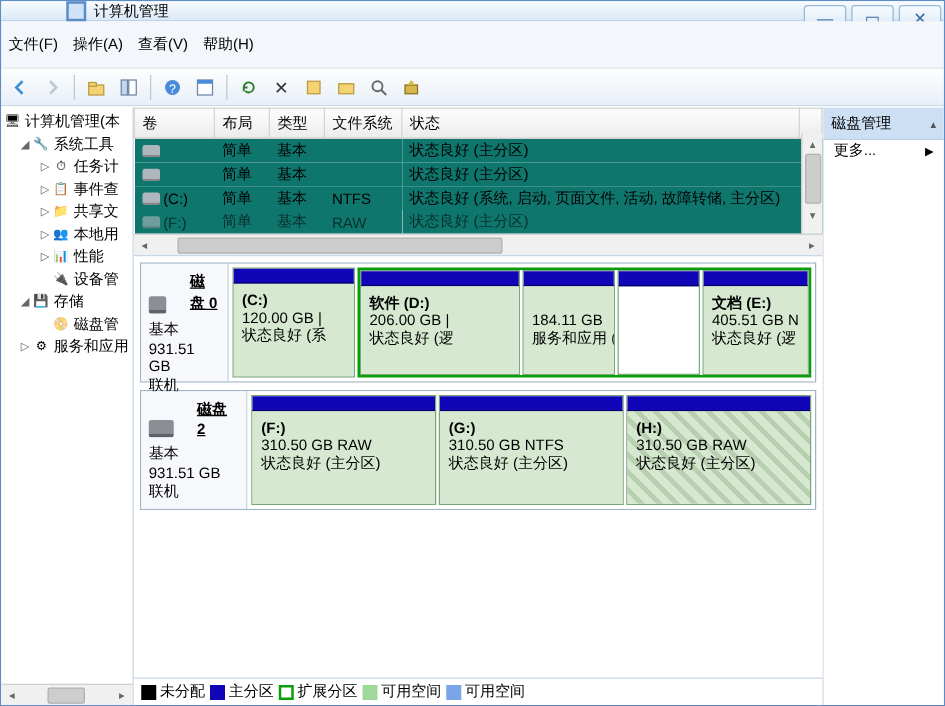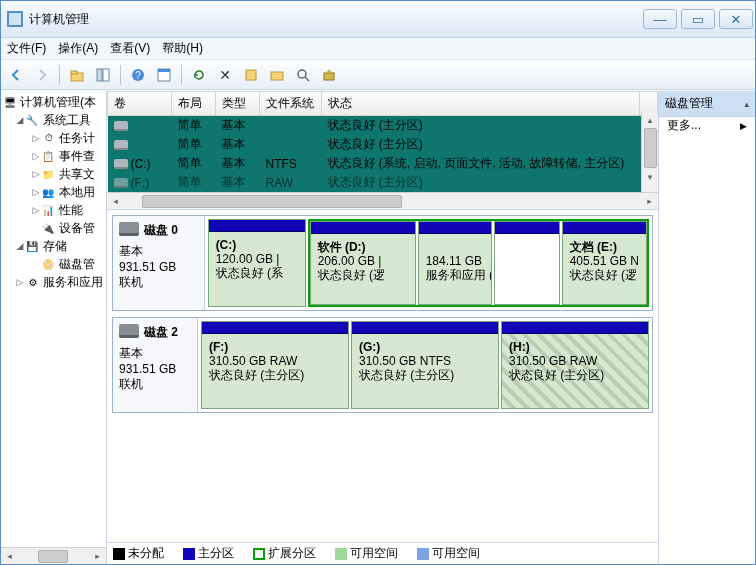--- a/index.html
+++ b/index.html
@@ -1,24 +1,24 @@
 <!DOCTYPE html>
 <html><head>
 <meta charset="utf-8">
 <style>
 * { box-sizing: border-box; margin: 0; padding: 0; }
 body { font-family: "Microsoft YaHei", "SimSun", Tahoma, sans-serif; font-size: 12px; background: #fff; overflow: hidden; }
 .window { width: 756px; height: 565px; border: 1px solid #5a8cc7; background: #fff; display: flex; flex-direction: column; }
-.titlebar { height: 37px; background: linear-gradient(#f7fbfe, #dbe9f7); display: flex; align-items: center; border-bottom: 1px solid #bcd3eb; }
+.titlebar { height: 16px; background: linear-gradient(#f7fbfe, #dbe9f7); display: flex; border-bottom: 1px solid #bcd3eb; padding-left: 46px; }
 .title-icon { width: 16px; height: 16px; margin: 0 6px; background: #5a8cc7; display: inline-block; position: relative; }
 .title-icon::after { content: ""; position: absolute; inset: 2px; background: #cfe3f7; }
 .titlebar-text { flex: 1; font-size: 12px; color: #000; }
 .win-controls { display: flex; }
 .win-btn { width: 34px; height: 20px; margin: 3px 2px; border: 1px solid #9ab8d8; border-radius: 3px; background: linear-gradient(#f7fbfe,#dbe8f7); display: flex; align-items: center; justify-content: center; font-size: 13px; color: #3a6ea5; cursor: pointer; }
-.menubar { height: 22px; display: flex; align-items: center; padding: 0 6px; gap: 12px; background: #f3f6fa; border-bottom: 1px solid #d9e3ee; }
+.menubar { height: 38px; display: flex; align-items: center; padding: 0 6px; gap: 12px; background: #f3f6fa; border-bottom: 1px solid #d9e3ee; }
 .menu-item { cursor: default; }
 .toolbar { height: 30px; display: flex; align-items: center; padding: 0 4px; gap: 4px; background: linear-gradient(#fdfefe,#e8eff7); border-bottom: 1px solid #c8d6e6; }
 .tb-btn { width: 22px; height: 22px; border: 1px solid transparent; display: flex; align-items: center; justify-content: center; cursor: pointer; border-radius: 2px; }
 .tb-sep { width: 1px; height: 20px; background: #c0c8d2; margin: 0 2px; }
 .content { flex: 1; display: flex; border-top: 1px solid #fff; min-height: 0; }
 .tree { width: 106px; border-right: 1px solid #c8d6e6; padding: 2px 0; overflow: hidden; background: #fff; position: relative; }
 .tree-row { display: flex; align-items: center; height: 18px; padding-left: 2px; white-space: nowrap; cursor: default; }
 .tree-row.level1 { padding-left: 14px; }
 .tree-row.level2 { padding-left: 30px; }
 .tree-toggle { width: 10px; font-size: 9px; color: #666; text-align: center; margin-right: 1px; }
@@ -37,39 +37,39 @@
 .vol-ico { width: 14px; height: 10px; display: inline-block; background: #b0b6bd; border-radius: 2px; vertical-align: middle; margin-right: 3px; border-bottom: 2px solid #888; }
 .vol-hscroll { height: 17px; background: #f0f0f0; display: flex; align-items: center; border-top: 1px solid #d0d0d0; }
 .vol-hscroll .thumb { width: 260px; height: 13px; margin-left: 18px; background: #cdcdcd; border: 1px solid #b0b0b0; border-radius: 2px; }
 .vol-hscroll .arrL, .vol-hscroll .arrR, .volumes-panel .vscroll .arrU, .volumes-panel .vscroll .arrD { width: 17px; height: 15px; display: flex; align-items: center; justify-content: center; font-size: 9px; color: #666; }
 .vol-hscroll .arrR { margin-left: auto; }
 .volumes-panel .vscroll { position: absolute; right: 0; top: 21px; bottom: 17px; width: 17px; background: #f0f0f0; border-left: 1px solid #d0d0d0; display: flex; flex-direction: column; align-items: center; }
 .volumes-panel .vscroll .vthumb { flex: 1; width: 13px; margin: 1px 0; background: #cdcdcd; border: 1px solid #b0b0b0; border-radius: 2px; max-height: 40px; }
 .disks { flex: 1; overflow: auto; padding: 5px; background: #fff; }
 .disk-map { display: flex; border: 1px solid #9eb2c8; margin-bottom: 6px; height: 96px; }
 .disk-header { width: 96px; background: #f6f8fb; border-right: 1px solid #bcccdc; padding: 6px; display: flex; flex-direction: column; }
-.disk-header .dh-top { display: flex; align-items: flex-start; gap: 5px; margin-bottom: 4px; }
+.disk-header .dh-top { display: flex; align-items: flex-end; gap: 19px; margin-bottom: 4px; text-decoration: underline; }
 .dh-ico { width: 20px; height: 14px; background: #8a8f96; border-radius: 2px; border-bottom: 3px solid #5d626a; }
 .disk-header b { font-weight: bold; }
 .disk-parts { flex: 1; display: flex; padding: 3px; gap: 2px; background: #fff; }
 .disk-parts.green-group { border: 3px solid #0a9f0a; padding: 2px; }
 .part { border: 1px solid #7aa87a; display: flex; flex-direction: column; }
 .part .bar { height: 12px; background: #1006b8; border-bottom: 1px solid #000060; }
 .part .body { flex: 1; background: #d6e8d0; padding: 6px 7px; line-height: 14px; white-space: nowrap; overflow: hidden; }
 .part .body.hatched { background: repeating-linear-gradient(45deg,#d6e8d0,#d6e8d0 6px,#b8cfb0 6px,#b8cfb0 10px); }
 .part .body b { font-weight: bold; }
 .disk0-c { width: 98px; }
-.disk0-d { width: 106px; }
+.disk0-d { width: 128px; }
 .disk0-u1 { width: 74px; }
 .disk0-u2 { width: 66px; }
 .disk0-e { flex: 1; }
 .disk1-f { width: 148px; }
 .disk1-g { width: 148px; }
 .disk1-h { width: 148px; }
-.legend { height: 22px; border-top: 1px solid #c8d6e6; display: flex; align-items: center; gap: 19px; padding: 0 6px; font-size: 12px; }
+.legend { height: 22px; border-top: 1px solid #c8d6e6; display: flex; align-items: center; gap: 4px; padding: 0 6px; font-size: 12px; }
 .leg-sw { width: 12px; height: 12px; display: inline-block; vertical-align: middle; margin-right: 3px; }
 .sw-black { background: #000; }
 .sw-blue { background: #1006b8; }
 .sw-lgreen { background: #9fd89a; }
 .sw-lblue { background: #7aa4e6; }
 .leg-ext { border: 2px solid #0a9f0a; background: none; }
 .actions { width: 96px; display: flex; flex-direction: column; background: #fff; }
 .actions-header { height: 22px; line-height: 22px; padding: 0 6px; border-bottom: 1px solid #c8d6e6; font-size: 12px; }
 .actions-sub { background: #ccdff3; padding: 4px 6px; display: flex; justify-content: space-between; align-items: center; border-bottom: 1px solid #bcd3eb; }
 .actions-sub .tri { font-size: 9px; color: #555; }

